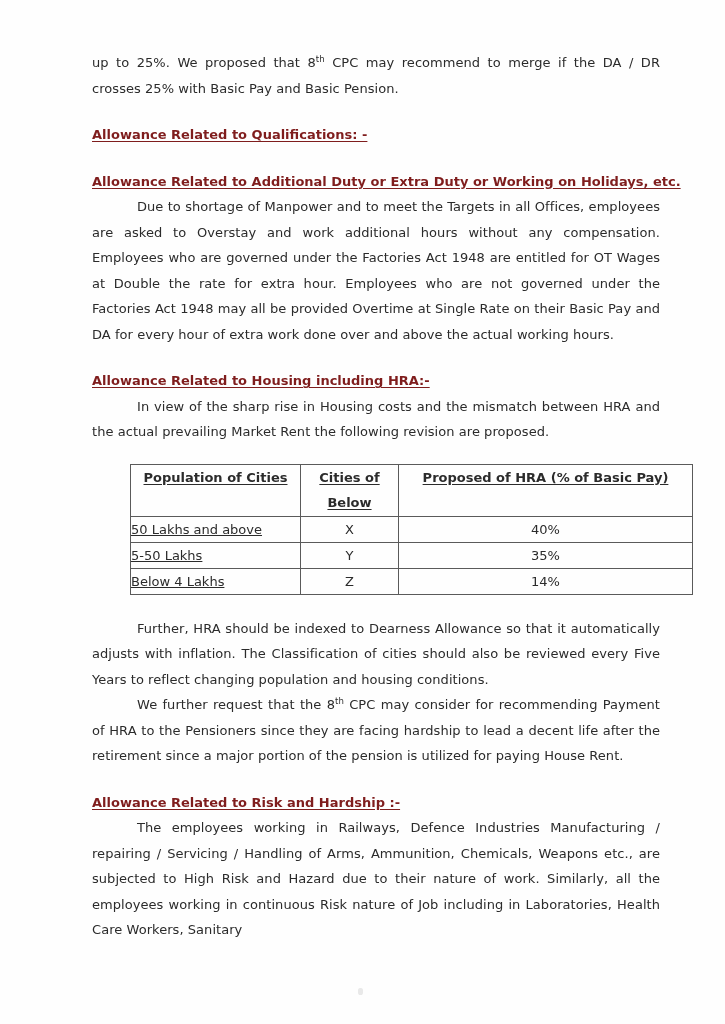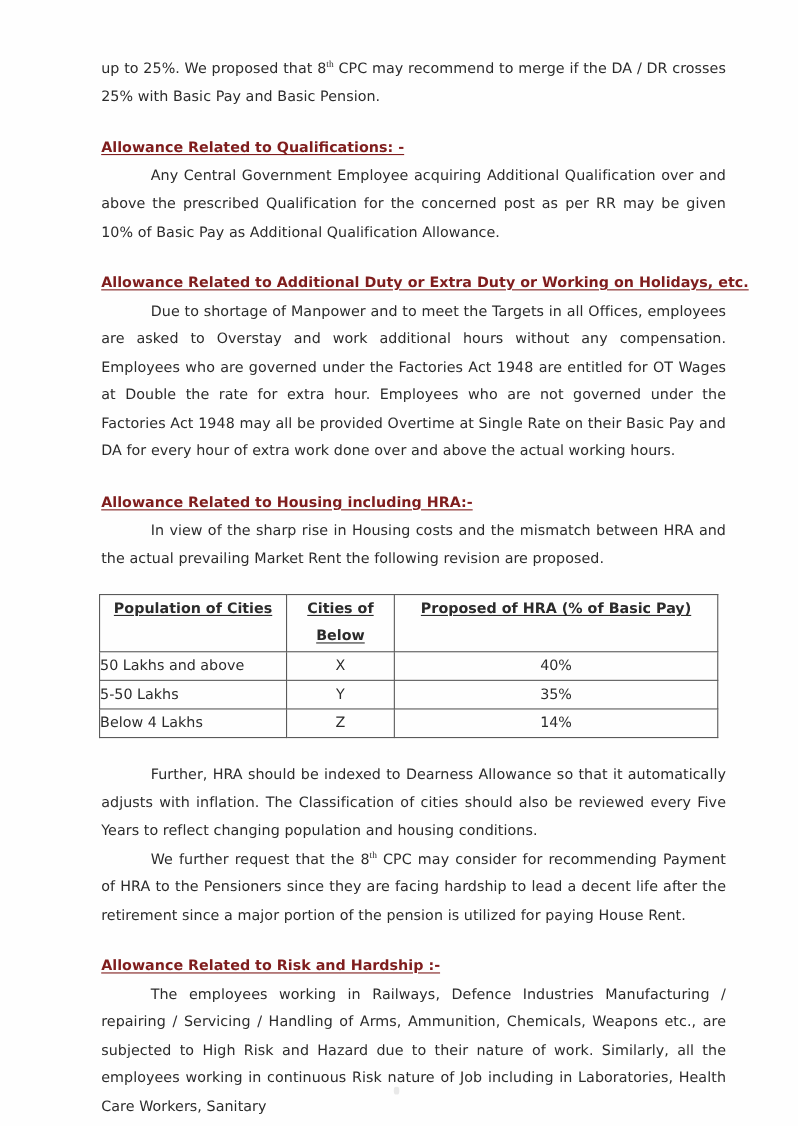--- a/index.html
+++ b/index.html
@@ -56,27 +56,27 @@
     margin: 0;
     white-space: nowrap;
   }
 
   .sp-lg { height: 21px; }
 
   sup {
     font-size: 0.66em;
     vertical-align: super;
     line-height: 0;
-    font-family: Liberation Serif, serif;
   }
 
   
   .hra-table-wrap {
     margin-top: 19px;
     margin-bottom: 0;
+    margin-left: 40px;
   }
   table.hra {
     border-collapse: collapse;
     width: 562px;
     table-layout: fixed;
     margin-left: -2px;
   }
   table.hra td {
     border: 1px solid #5a5a5a;
     padding: 0;
@@ -100,20 +100,21 @@
     text-decoration: underline;
     text-underline-offset: 2px;
   }
   td.head .l2 { display: block; }
 
   td.body-left {
     height: 25px;
     text-align: left;
     padding-left: 7px;
     line-height: 25px;
+    text-decoration: underline;
   }
   td.body-center {
     height: 25px;
     text-align: center;
     line-height: 25px;
   }
 
   .speck {
     position: absolute;
     left: 358px;
@@ -129,21 +130,20 @@
 
 <div class="page">
   <div class="content">
 
     <p class="para noindent">up to 25%. We proposed that 8<sup>th</sup> CPC may recommend to merge if the DA / DR crosses 25% with Basic Pay and Basic Pension.</p>
 
     <div class="sp-lg"></div>
 
     <p class="heading">Allowance Related to Qualifications: -</p>
 
-    <p class="para indent">Any Central Government Employee acquiring Additional Qualification over and above the prescribed Qualification for the concerned post as per RR may be given 10% of Basic Pay as Additional Qualification Allowance.</p>
 
     <div class="sp-lg"></div>
 
     <p class="heading">Allowance Related to Additional Duty or Extra Duty or Working on Holidays, etc.</p>
 
     <p class="para indent">Due to shortage of Manpower and to meet the Targets in all Offices, employees are asked to Overstay and work additional hours without any compensation. Employees who are governed under the Factories Act 1948 are entitled for OT Wages at Double the rate for extra hour. Employees who are not governed under the Factories Act 1948 may all be provided Overtime at Single Rate on their Basic Pay and DA for every hour of extra work done over and above the actual working hours.</p>
 
     <div class="sp-lg"></div>
 
     <p class="heading">Allowance Related to Housing including HRA:-</p>

